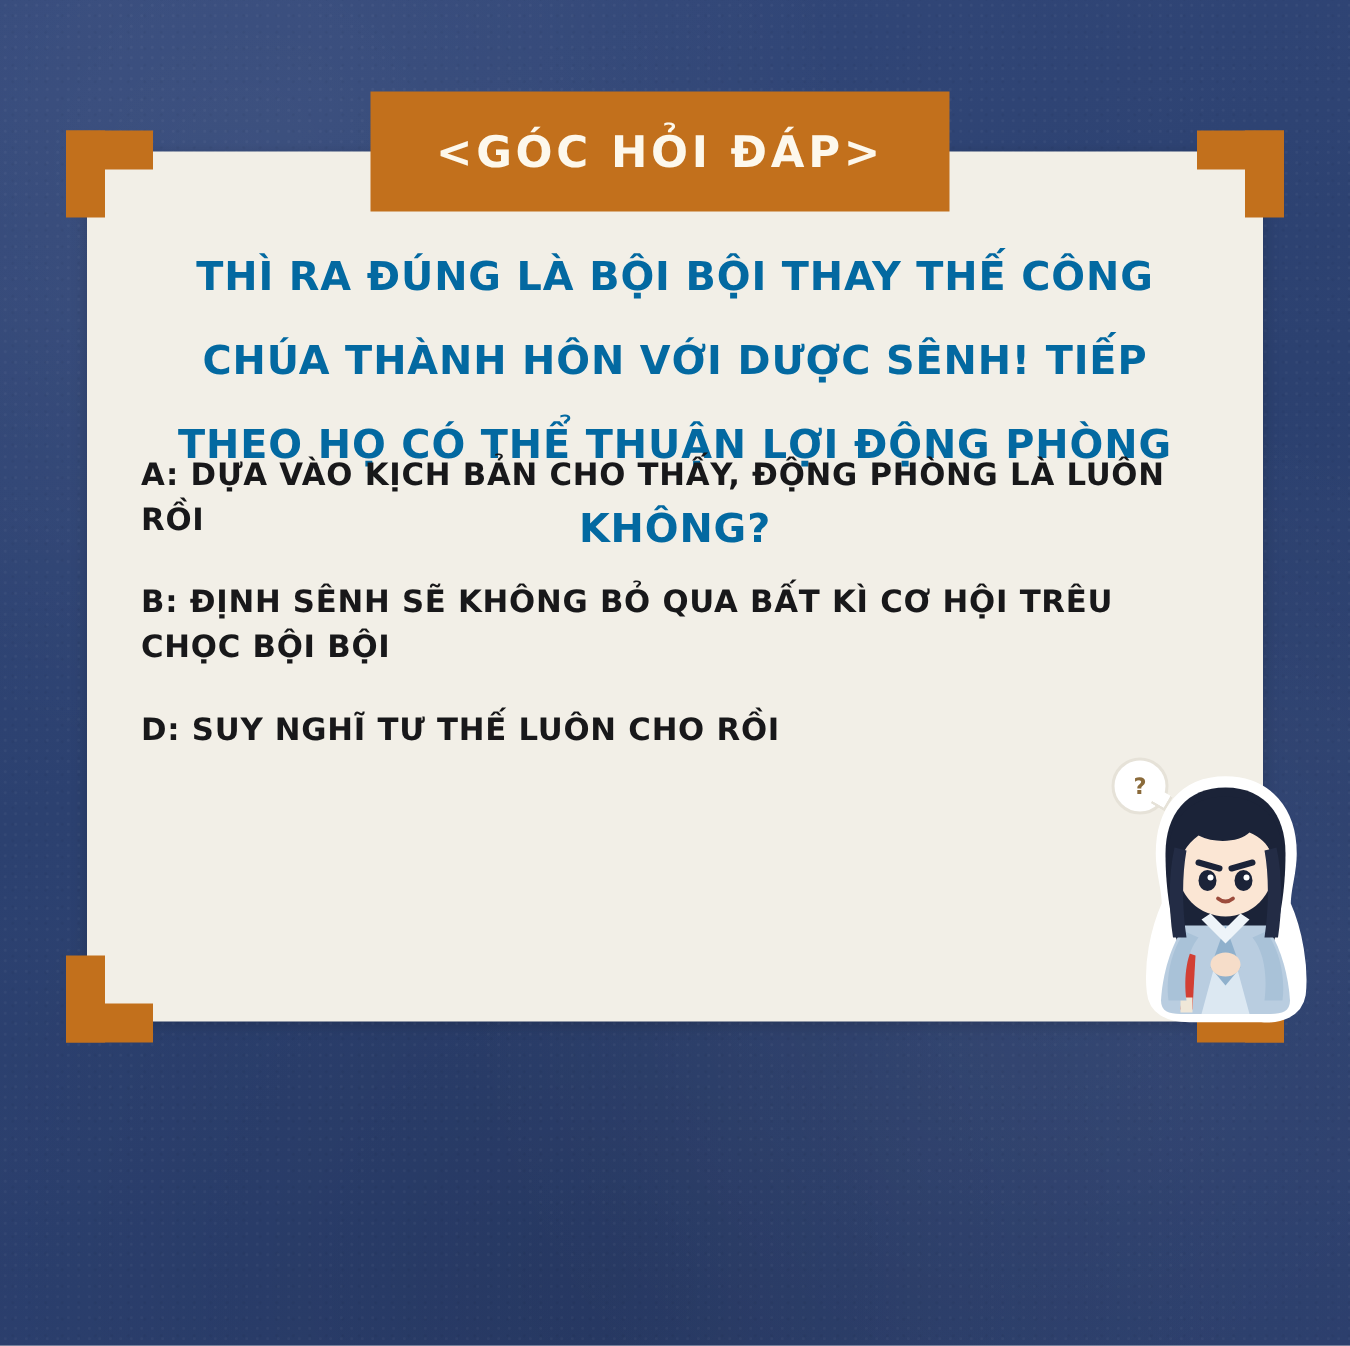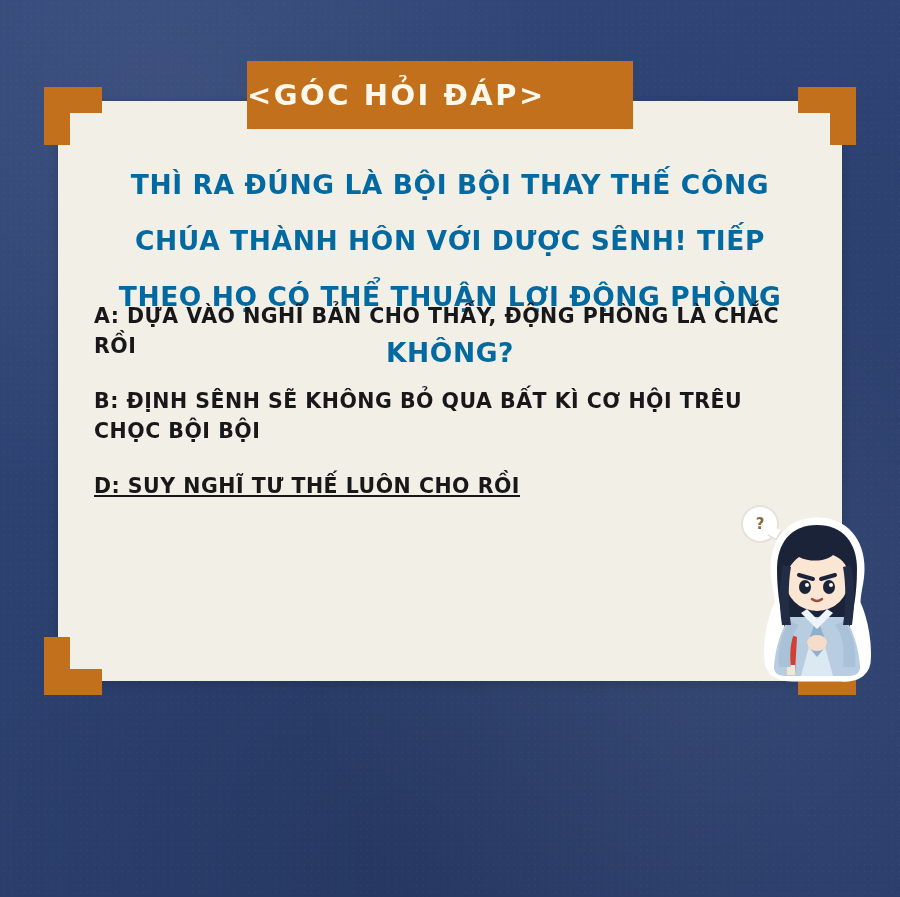--- a/index.html
+++ b/index.html
@@ -70,25 +70,25 @@
   .corner.tr::after { right: 0; top: 0; }
   .corner.br { right: -14px; bottom: -14px; }
   .corner.br::after { right: 0; bottom: 0; }
 
   
   .banner {
     position: absolute;
     left: 189px;
     top: -40px;
     width: 386px;
-    height: 68px;
+    height: 80px;
     background: #c2701c;
     display: flex;
     align-items: center;
-    justify-content: flex-start;
+    justify-content: center;
   }
   .banner-text {
     color: #fdf8ec;
     font-family: "DejaVu Sans", sans-serif;
     font-weight: bold;
     font-size: 29px;
     letter-spacing: 2.5px;
     white-space: nowrap;
   }
 
@@ -114,21 +114,21 @@
     width: 712px;
   }
   .answer {
     color: #18181a;
     font-weight: bold;
     font-size: 20.5px;
     line-height: 30px;
     letter-spacing: .5px;
     margin-bottom: 25px;
   }
-  .answer:last-child { margin-bottom: 0; text-decoration: underline; }
+  .answer:last-child { margin-bottom: 0; }
 
   
   .sticker {
     position: absolute;
     left: 639px;
     top: 400px;
     width: 135px;
     height: 180px;
   }
   .bubble {
@@ -181,21 +181,21 @@
     <div class="corner tr"></div>
     <div class="corner br"></div>
 
     <div class="banner">
       <span class="banner-text">&lt;GÓC HỎI ĐÁP&gt;</span>
     </div>
 
     <div class="question">THÌ RA ĐÚNG LÀ BỘI BỘI THAY THẾ CÔNG CHÚA THÀNH HÔN VỚI DƯỢC SÊNH! TIẾP THEO HỌ CÓ THỂ THUẬN LỢI ĐỘNG PHÒNG KHÔNG?</div>
 
     <div class="answers">
-      <div class="answer">A: DỰA VÀO NGHĨ BẢN CHO THẤY, ĐỘNG PHÒNG LÀ CHẮC RỒI</div>
+      <div class="answer">A: DỰA VÀO KỊCH BẢN CHO THẤY, ĐỘNG PHÒNG LÀ LUÔN RỒI</div>
       <div class="answer">B: ĐỊNH SÊNH SẼ KHÔNG BỎ QUA BẤT KÌ CƠ HỘI TRÊU CHỌC BỘI BỘI</div>
       <div class="answer">D: SUY NGHĨ TƯ THẾ LUÔN CHO RỒI</div>
     </div>
 
     <div class="sticker">
       <div class="bubble">?</div>
 
       <svg class="chibi" viewBox="0 0 120 165">
 
         <path d="M60 4 C88 4 104 24 104 52 C104 66 100 74 100 86 C108 104 112 128 110 146 C108 158 96 162 84 161 L36 161 C22 161 12 156 11 144 C9 126 13 104 21 86 C21 74 17 66 17 52 C17 24 32 4 60 4 Z" fill="#ffffff" stroke="#ffffff" stroke-width="7" stroke-linejoin="round"></path>

